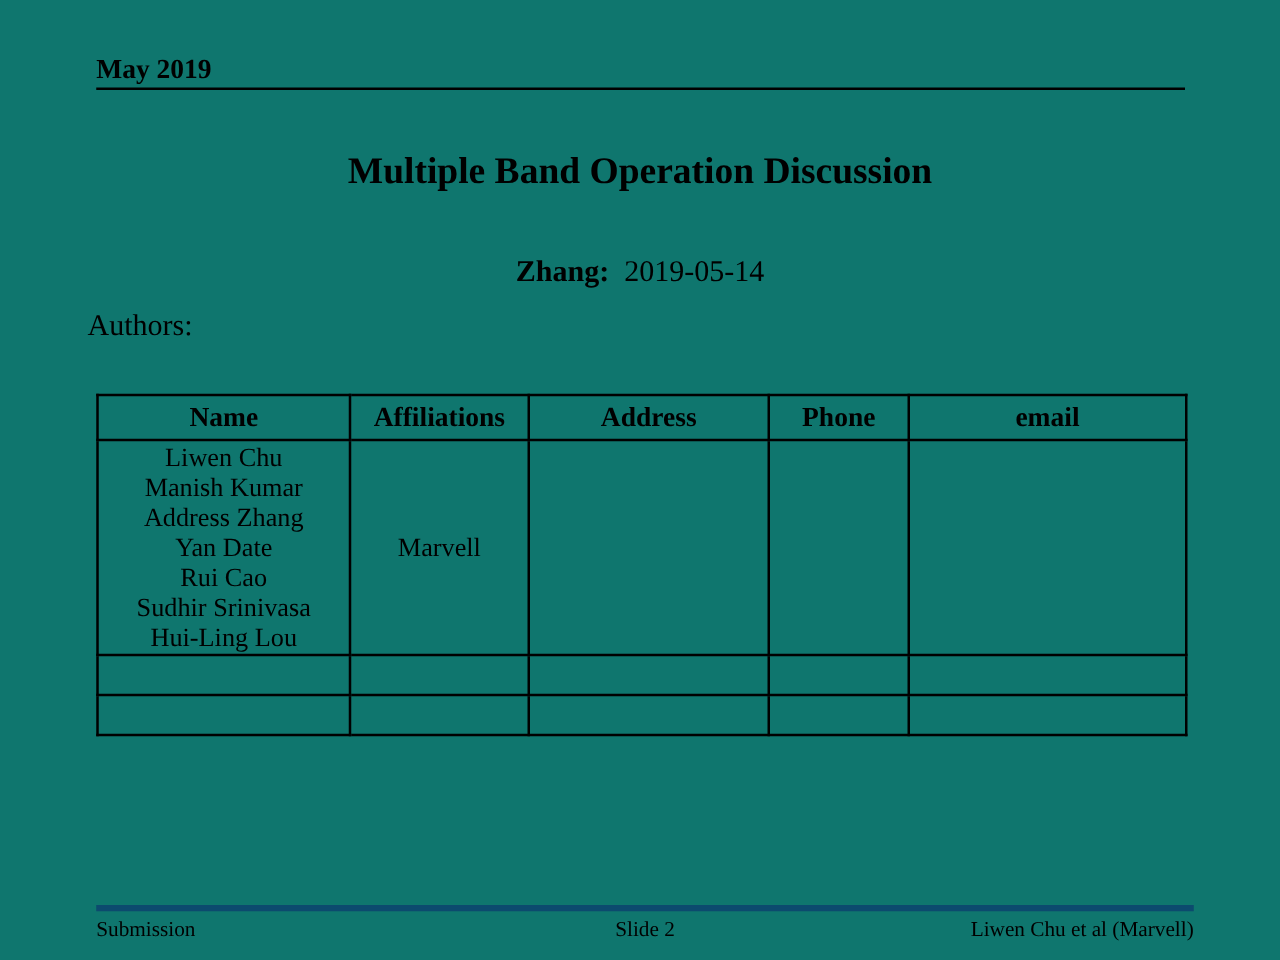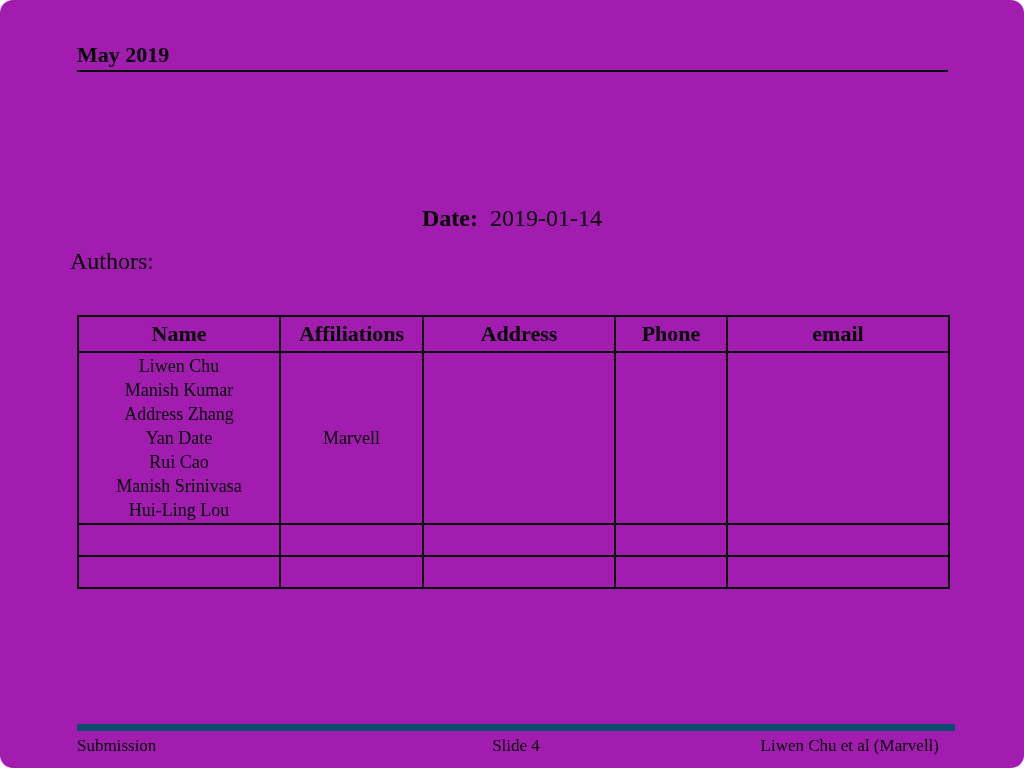--- a/index.html
+++ b/index.html
@@ -4,25 +4,24 @@
 <style>
   html, body {
     margin: 0;
     padding: 0;
     background: #ffffff;
   }
   .slide {
     position: relative;
     width: 1024px;
     height: 768px;
-    background: #a21caf;
+    background: #0f766e;
     font-family: "Liberation Serif", "DejaVu Serif", serif;
     color: #000000;
     overflow: hidden;
-    border-radius: 13px;
   }
 
   
   .header {
     position: absolute;
     left: 77px;
     top: 42px;
     width: 871px;
     display: flex;
     justify-content: space-between;
@@ -80,57 +79,58 @@
     vertical-align: middle;
     padding: 1px 2px;
     overflow: hidden;
   }
   .authors-table th {
     font-size: 22px;
     font-weight: bold;
     height: 32px;
   }
   .authors-table td {
-    font-size: 18px;
+    font-size: 21px;
   }
   .authors-table .col-name  { width: 202px; }
   .authors-table .col-affil { width: 143px; }
   .authors-table .col-addr  { width: 192px; }
   .authors-table .col-phone { width: 112px; }
   .authors-table .col-email { width: 222px; }
   .name-line { line-height: 24px; }
   .empty-row td { height: 28px; }
 
   
   .footer {
     position: absolute;
     left: 77px;
     top: 724px;
     width: 878px;
-    border-top: 7px solid #0c4a6e;
+    border-top: 5px solid #0c4a6e;
     padding-top: 5px;
     font-size: 17px;
   }
   .footer .footer-left  { position: absolute; left: 0;  top: 5px; }
   .footer .footer-center{ position: absolute; left: 0;  top: 5px; width: 100%; text-align: center; }
-  .footer .footer-right { position: absolute; right: 16px; top: 5px; }
+  .footer .footer-right { position: absolute; right: 0; top: 5px; }
 </style>
 </head>
 <body>
 
 <div class="slide">
 
   <div class="header">
     <span>May 2019</span>
   </div>
 
+  <div class="title">Multiple Band Operation Discussion</div>
 
   <div class="date-line">
-    <span class="label">Date:</span>
-    <span>&nbsp;</span><span>2019-01-14</span>
+    <span class="label">Zhang:</span>
+    <span>&nbsp;</span><span>2019-05-14</span>
   </div>
 
   <div class="authors-label">Authors:</div>
 
   <table class="authors-table">
     <colgroup>
       <col class="col-name">
         <col class="col-affil">
         <col class="col-addr">
         <col class="col-phone">
@@ -144,21 +144,21 @@
       <th>Phone</th>
       <th>email</th>
     </tr>
     <tr>
       <td>
         <div class="name-line">Liwen Chu</div>
         <div class="name-line">Manish Kumar</div>
         <div class="name-line">Address Zhang</div>
         <div class="name-line">Yan Date</div>
         <div class="name-line">Rui Cao</div>
-        <div class="name-line">Manish Srinivasa</div>
+        <div class="name-line">Sudhir Srinivasa</div>
         <div class="name-line">Hui-Ling Lou</div>
       </td>
       <td>Marvell</td>
       <td></td>
       <td></td>
       <td></td>
     </tr>
     <tr class="empty-row">
       <td></td>
       <td></td>
@@ -171,17 +171,17 @@
       <td></td>
       <td></td>
       <td></td>
       <td></td>
     </tr>
   </tbody>
     </table>
 
   <div class="footer">
     <span class="footer-left">Submission</span>
-    <span class="footer-center">Slide 4</span>
+    <span class="footer-center">Slide 2</span>
     <span class="footer-right">Liwen Chu et al (Marvell)</span>
   </div>
 
 </div>
 
 </body></html>

